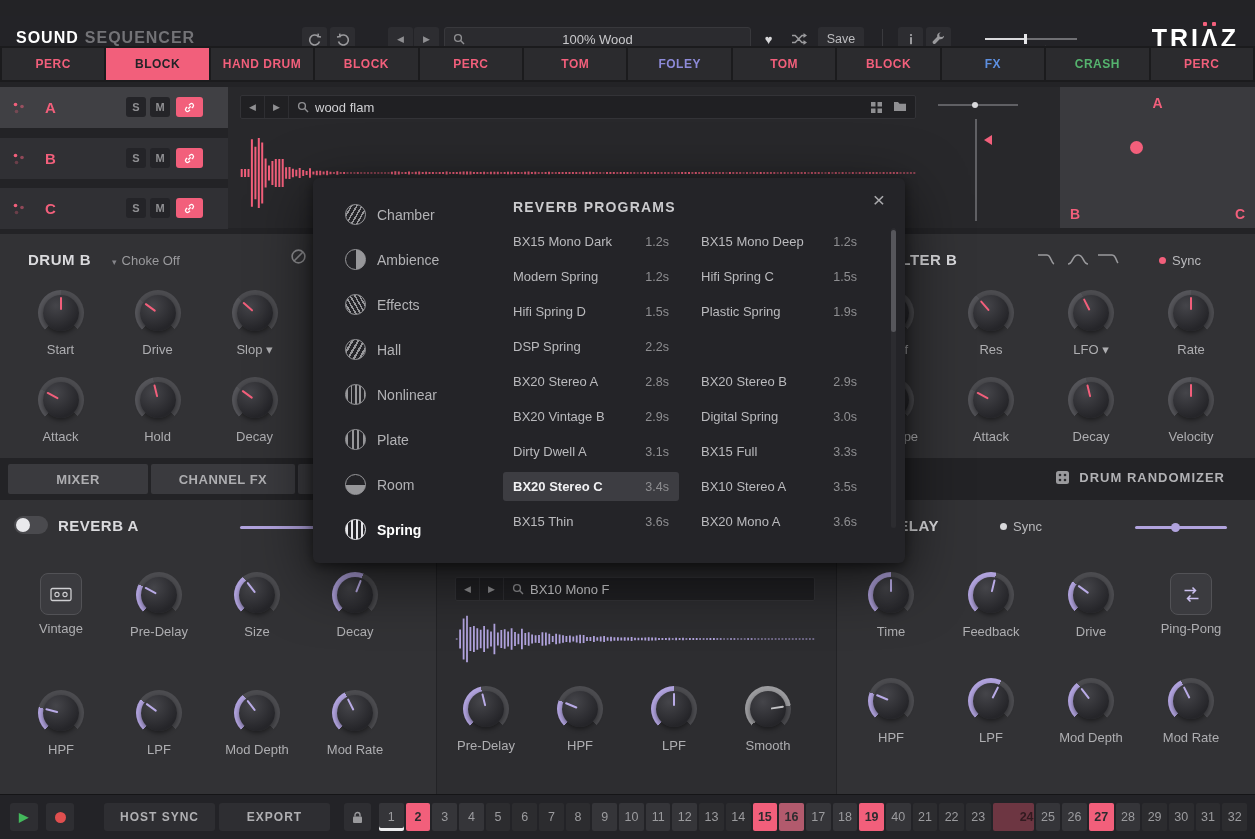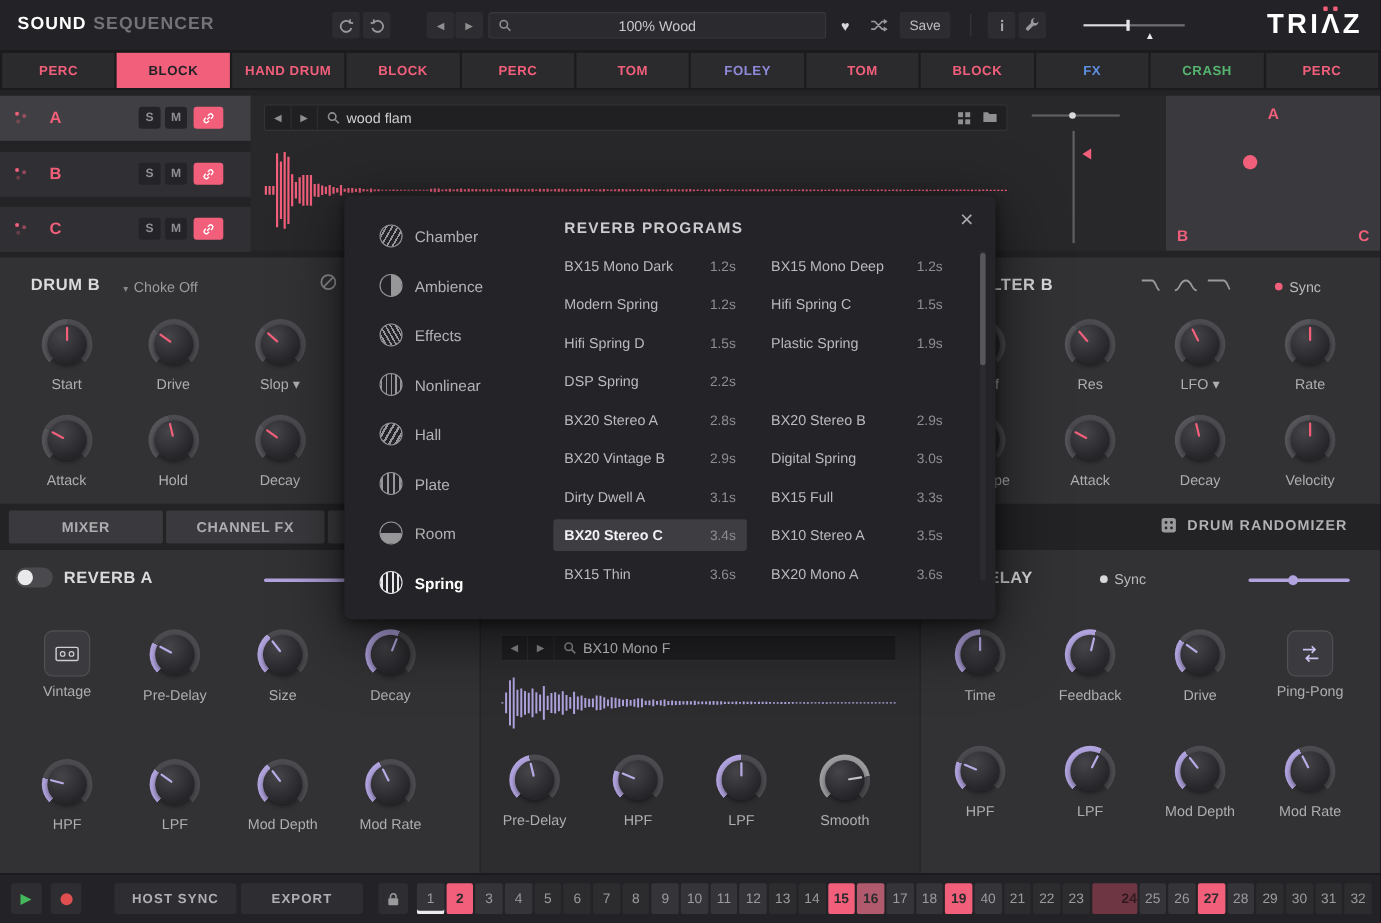--- a/index.html
+++ b/index.html
@@ -1,19 +1,19 @@
 <!DOCTYPE html>
 <html><head>
 <meta charset="utf-8">
 <style>
   html,body{margin:0;padding:0;background:#141416;}
   #app{position:relative;width:1255px;height:839px;background:#232326;font-family:"Liberation Sans",sans-serif;overflow:hidden;user-select:none;}
 
   
-  .topbar{position:absolute;left:0;top:0;width:100%;height:46px;background:#232327;border-bottom:1px solid #141416;text-decoration:underline;}
+  .topbar{position:absolute;left:0;top:16px;width:100%;height:46px;background:#232327;border-bottom:1px solid #141416;text-decoration:underline;}
   .brand{position:absolute;left:16px;top:13px;font-size:16px;font-weight:bold;letter-spacing:1px;}
   .brand .b1{color:#ffffff;}
   .brand .b2{color:#737377;margin-left:6px;}
   .tb-btn{position:absolute;top:11px;width:25px;height:24px;background:#2d2d31;border-radius:3px;display:flex;align-items:center;justify-content:center;cursor:pointer;}
   .tb-btn.flat{background:transparent;}
   .topsearch{position:absolute;left:444px;top:11px;width:307px;height:24px;background:#2b2b2f;border:1px solid #38383c;border-radius:3px;color:#c9c9cc;font-size:13px;display:flex;align-items:center;justify-content:center;cursor:text;box-sizing:border-box;}
   .topsearch .mag{position:absolute;left:8px;top:5px;}
   .save-btn{position:absolute;left:818px;top:11px;width:46px;height:24px;background:#2d2d31;border-radius:3px;color:#bcbcbf;font-size:12.5px;display:flex;align-items:center;justify-content:center;cursor:pointer;}
   .tb-sep{position:absolute;left:882px;top:13px;width:1px;height:20px;background:#3a3a3e;}
   .hslider{position:absolute;left:985px;top:22px;width:92px;height:2px;background:linear-gradient(90deg,#d9d9dc 0 44%,#6f6f73 44%);cursor:pointer;}
@@ -671,26 +671,26 @@
         </div>
         <div class="cat">
           <div class="cat-icon i-half"></div>
           <div class="cat-label">Ambience</div>
         </div>
         <div class="cat">
           <div class="cat-icon i-diag2"></div>
           <div class="cat-label">Effects</div>
         </div>
         <div class="cat">
+          <div class="cat-icon i-diag3"></div>
+          <div class="cat-label">Hall</div>
+        </div>
+        <div class="cat">
           <div class="cat-icon i-vert"></div>
           <div class="cat-label">Nonlinear</div>
-        </div>
-        <div class="cat">
-          <div class="cat-icon i-diag3"></div>
-          <div class="cat-label">Hall</div>
         </div>
         <div class="cat">
           <div class="cat-icon i-vert2"></div>
           <div class="cat-label">Plate</div>
         </div>
         <div class="cat">
           <div class="cat-icon i-half2"></div>
           <div class="cat-label">Room</div>
         </div>
         <div class="cat sel">

